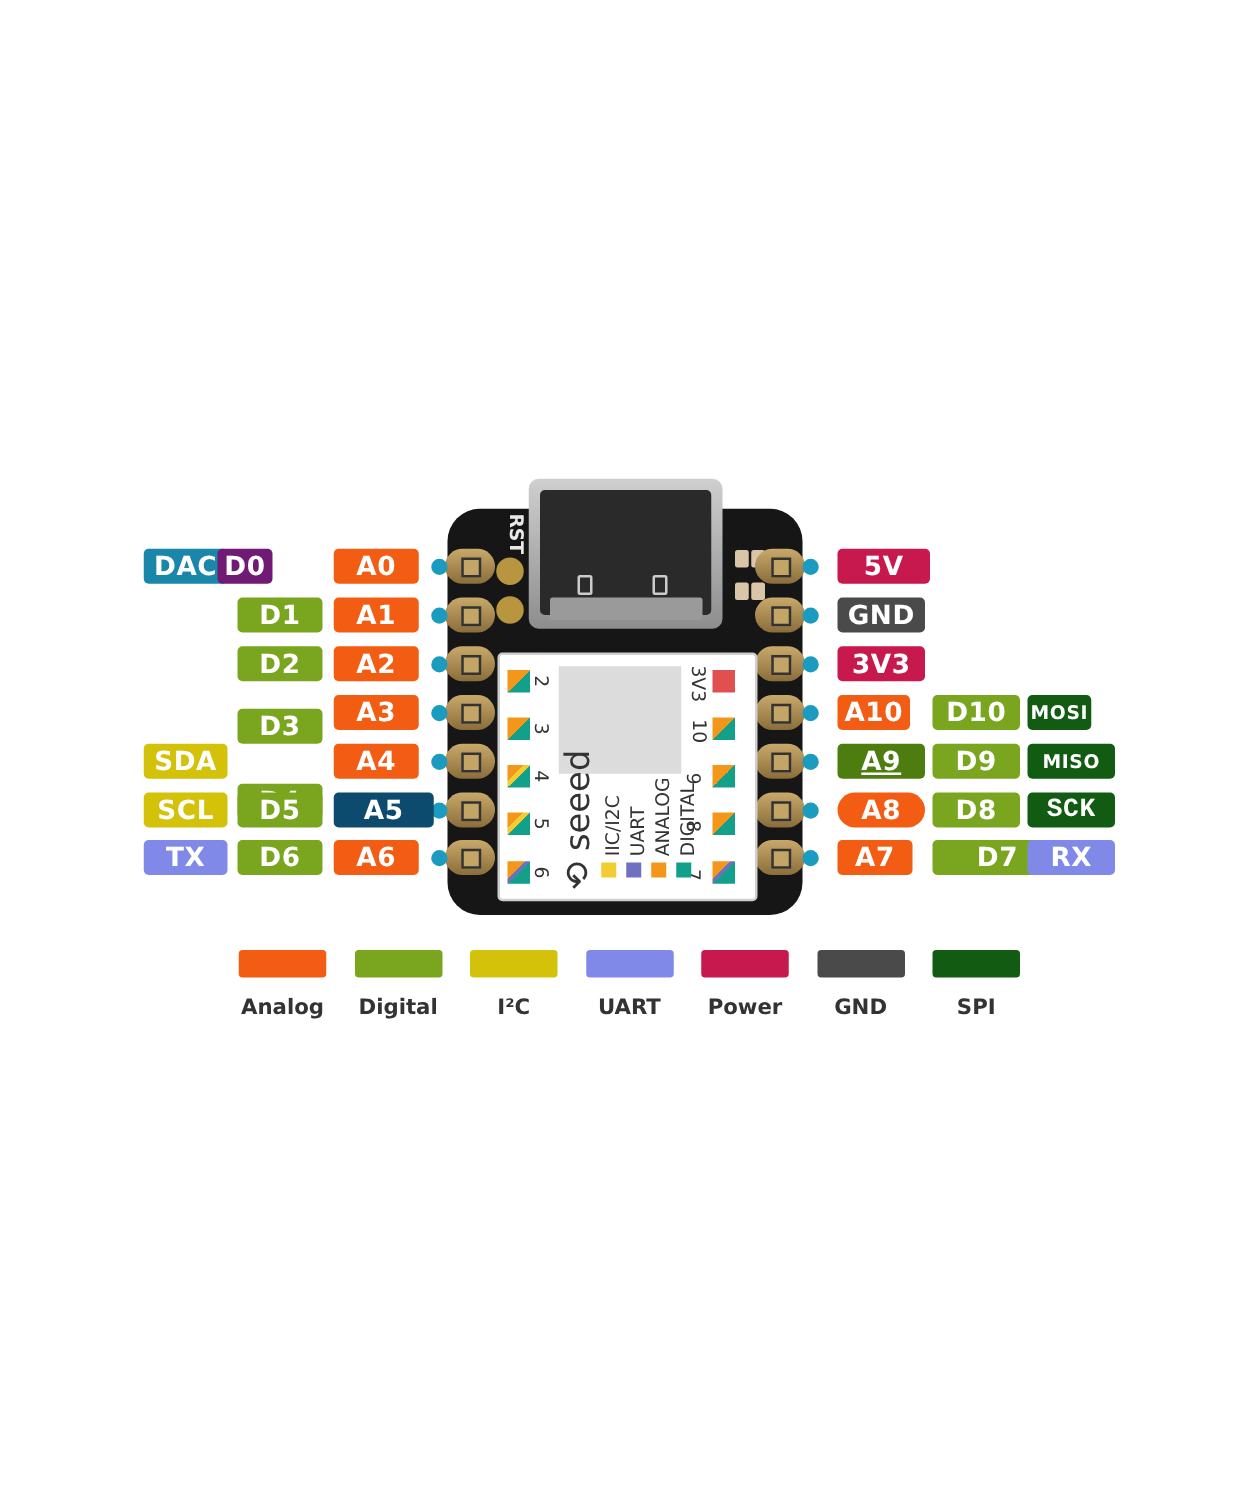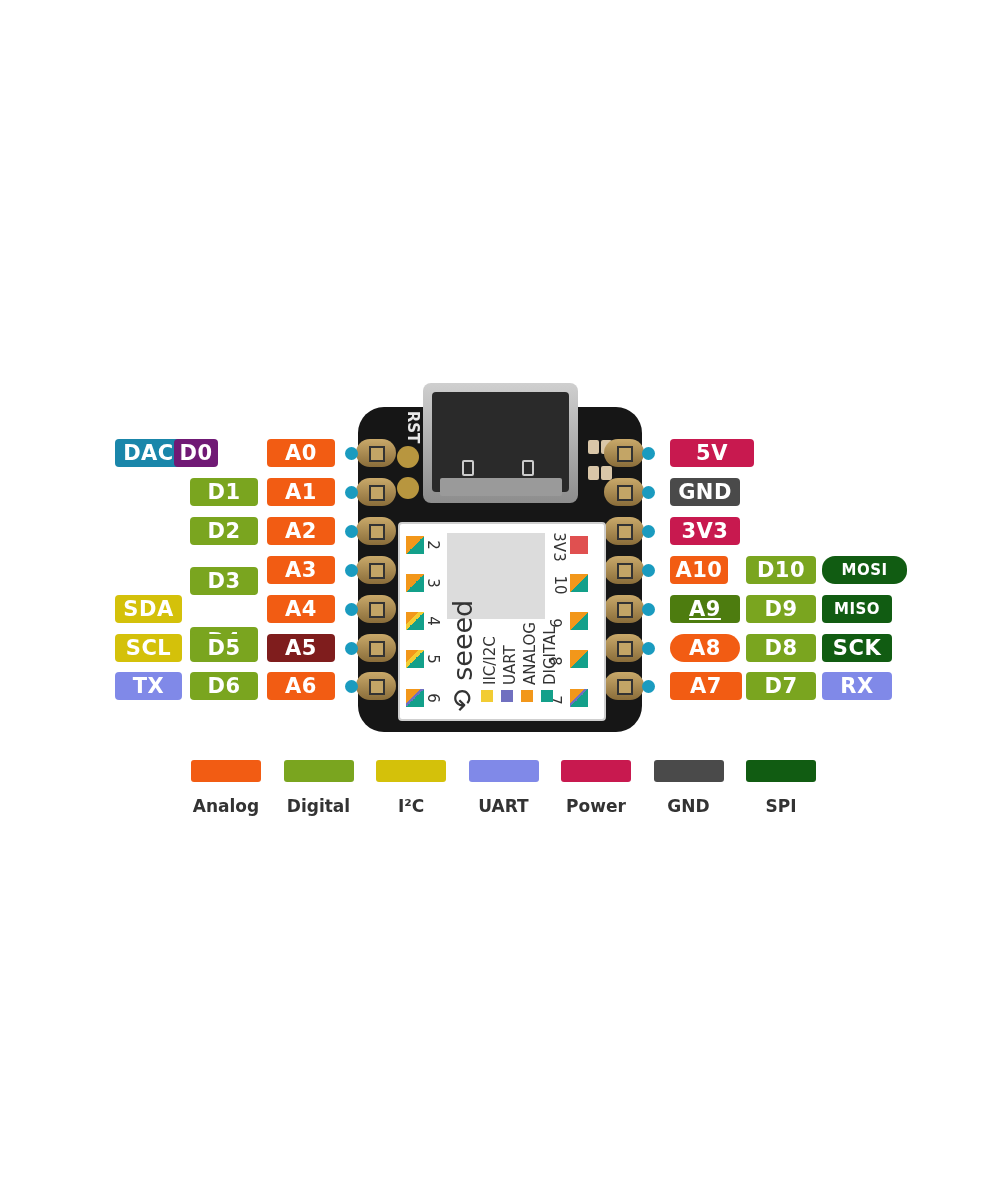--- a/index.html
+++ b/index.html
@@ -146,40 +146,40 @@
     <div class="tag" style="left: 267px; top: 478px; width: 68px; background: rgb(242, 92, 19);">A1</div>
     <div class="tag" style="left: 190px; top: 517px; width: 68px; background: rgb(122, 165, 31);">D2</div>
     <div class="tag" style="left: 267px; top: 517px; width: 68px; background: rgb(242, 92, 19);">A2</div>
     <div class="tag" style="left: 190px; top: 556px; width: 68px; background: rgb(122, 165, 31); margin-top: 11px;">D3</div>
     <div class="tag" style="left: 267px; top: 556px; width: 68px; background: rgb(242, 92, 19);">A3</div>
     <div class="tag" style="left: 115px; top: 595px; width: 67px; background: rgb(212, 193, 10);">SDA</div>
     <div class="tag" style="left: 190px; top: 595px; width: 68px; background: rgb(122, 165, 31); margin-top: 32px;">D4</div>
     <div class="tag" style="left: 267px; top: 595px; width: 68px; background: rgb(242, 92, 19);">A4</div>
     <div class="tag" style="left: 115px; top: 634px; width: 67px; background: rgb(212, 193, 10);">SCL</div>
     <div class="tag" style="left: 190px; top: 634px; width: 68px; background: rgb(122, 165, 31);">D5</div>
-    <div class="tag" style="left: 267px; top: 634px; width: 68px; background: #7f1d1d; text-align: right;">A5</div>
+    <div class="tag" style="left: 267px; top: 634px; width: 80px; background: #0c4a6e; text-align: right;">A5</div>
     <div class="tag" style="left: 115px; top: 672px; width: 67px; background: rgb(128, 137, 232);">TX</div>
     <div class="tag" style="left: 190px; top: 672px; width: 68px; background: rgb(122, 165, 31);">D6</div>
     <div class="tag" style="left: 267px; top: 672px; width: 68px; background: rgb(242, 92, 19);">A6</div>
   </div>
 <div id="right-labels">
-    <div class="tag" style="left: 670px; top: 439px; width: 84px; background: rgb(200, 25, 79);">5V</div>
+    <div class="tag" style="left: 670px; top: 439px; width: 74px; background: rgb(200, 25, 79);">5V</div>
     <div class="tag" style="left: 670px; top: 478px; width: 70px; background: rgb(74, 74, 74);">GND</div>
     <div class="tag" style="left: 670px; top: 517px; width: 70px; background: rgb(200, 25, 79);">3V3</div>
     <div class="tag" style="left: 670px; top: 556px; width: 58px; background: rgb(242, 92, 19);">A10</div>
     <div class="tag" style="left: 746px; top: 556px; width: 70px; background: rgb(122, 165, 31);">D10</div>
-    <div class="tag small" style="left: 822px; top: 556px; width: 85px; background: rgb(17, 92, 18); border-radius: 13px;">MOSI</div>
+    <div class="tag small" style="left: 822px; top: 556px; width: 51px; background: rgb(17, 92, 18);">MOSI</div>
     <div class="tag" style="left: 670px; top: 595px; width: 70px; background: #4d7c0f; text-decoration: underline;">A9</div>
     <div class="tag" style="left: 746px; top: 595px; width: 70px; background: rgb(122, 165, 31);">D9</div>
     <div class="tag small" style="left: 822px; top: 595px; width: 70px; background: rgb(17, 92, 18);">MISO</div>
     <div class="tag" style="left: 670px; top: 634px; width: 70px; background: rgb(242, 92, 19); border-radius: 14px;">A8</div>
     <div class="tag" style="left: 746px; top: 634px; width: 70px; background: rgb(122, 165, 31);">D8</div>
-    <div class="tag" style="left: 822px; top: 634px; width: 70px; background: rgb(17, 92, 18);">SCK</div>
-    <div class="tag" style="left: 670px; top: 672px; width: 72px; background: rgb(242, 92, 19);">A7</div>
-    <div class="tag" style="left: 746px; top: 672px; width: 70px; background: rgb(122, 165, 31);">D7</div>
+    <div class="tag" style="left: 822px; top: 634px; width: 70px; background: rgb(17, 92, 18); font-family: Liberation Mono, monospace;">SCK</div>
+    <div class="tag" style="left: 670px; top: 672px; width: 60px; background: rgb(242, 92, 19);">A7</div>
+    <div class="tag" style="left: 746px; top: 672px; width: 70px; background: rgb(122, 165, 31); padding-left: 17px;">D7</div>
     <div class="tag" style="left: 822px; top: 672px; width: 70px; background: rgb(128, 137, 232);">RX</div>
   </div>
 
 <div id="legend">
     <div class="legend-sw" style="left: 191px; background: rgb(242, 92, 19);"></div>
     <div class="legend-lbl" style="left: 171px;">Analog</div>
     <div class="legend-sw" style="left: 283.5px; background: rgb(122, 165, 31);"></div>
     <div class="legend-lbl" style="left: 263.5px;">Digital</div>
     <div class="legend-sw" style="left: 376px; background: rgb(212, 193, 10);"></div>
     <div class="legend-lbl" style="left: 356px;">I²C</div>

